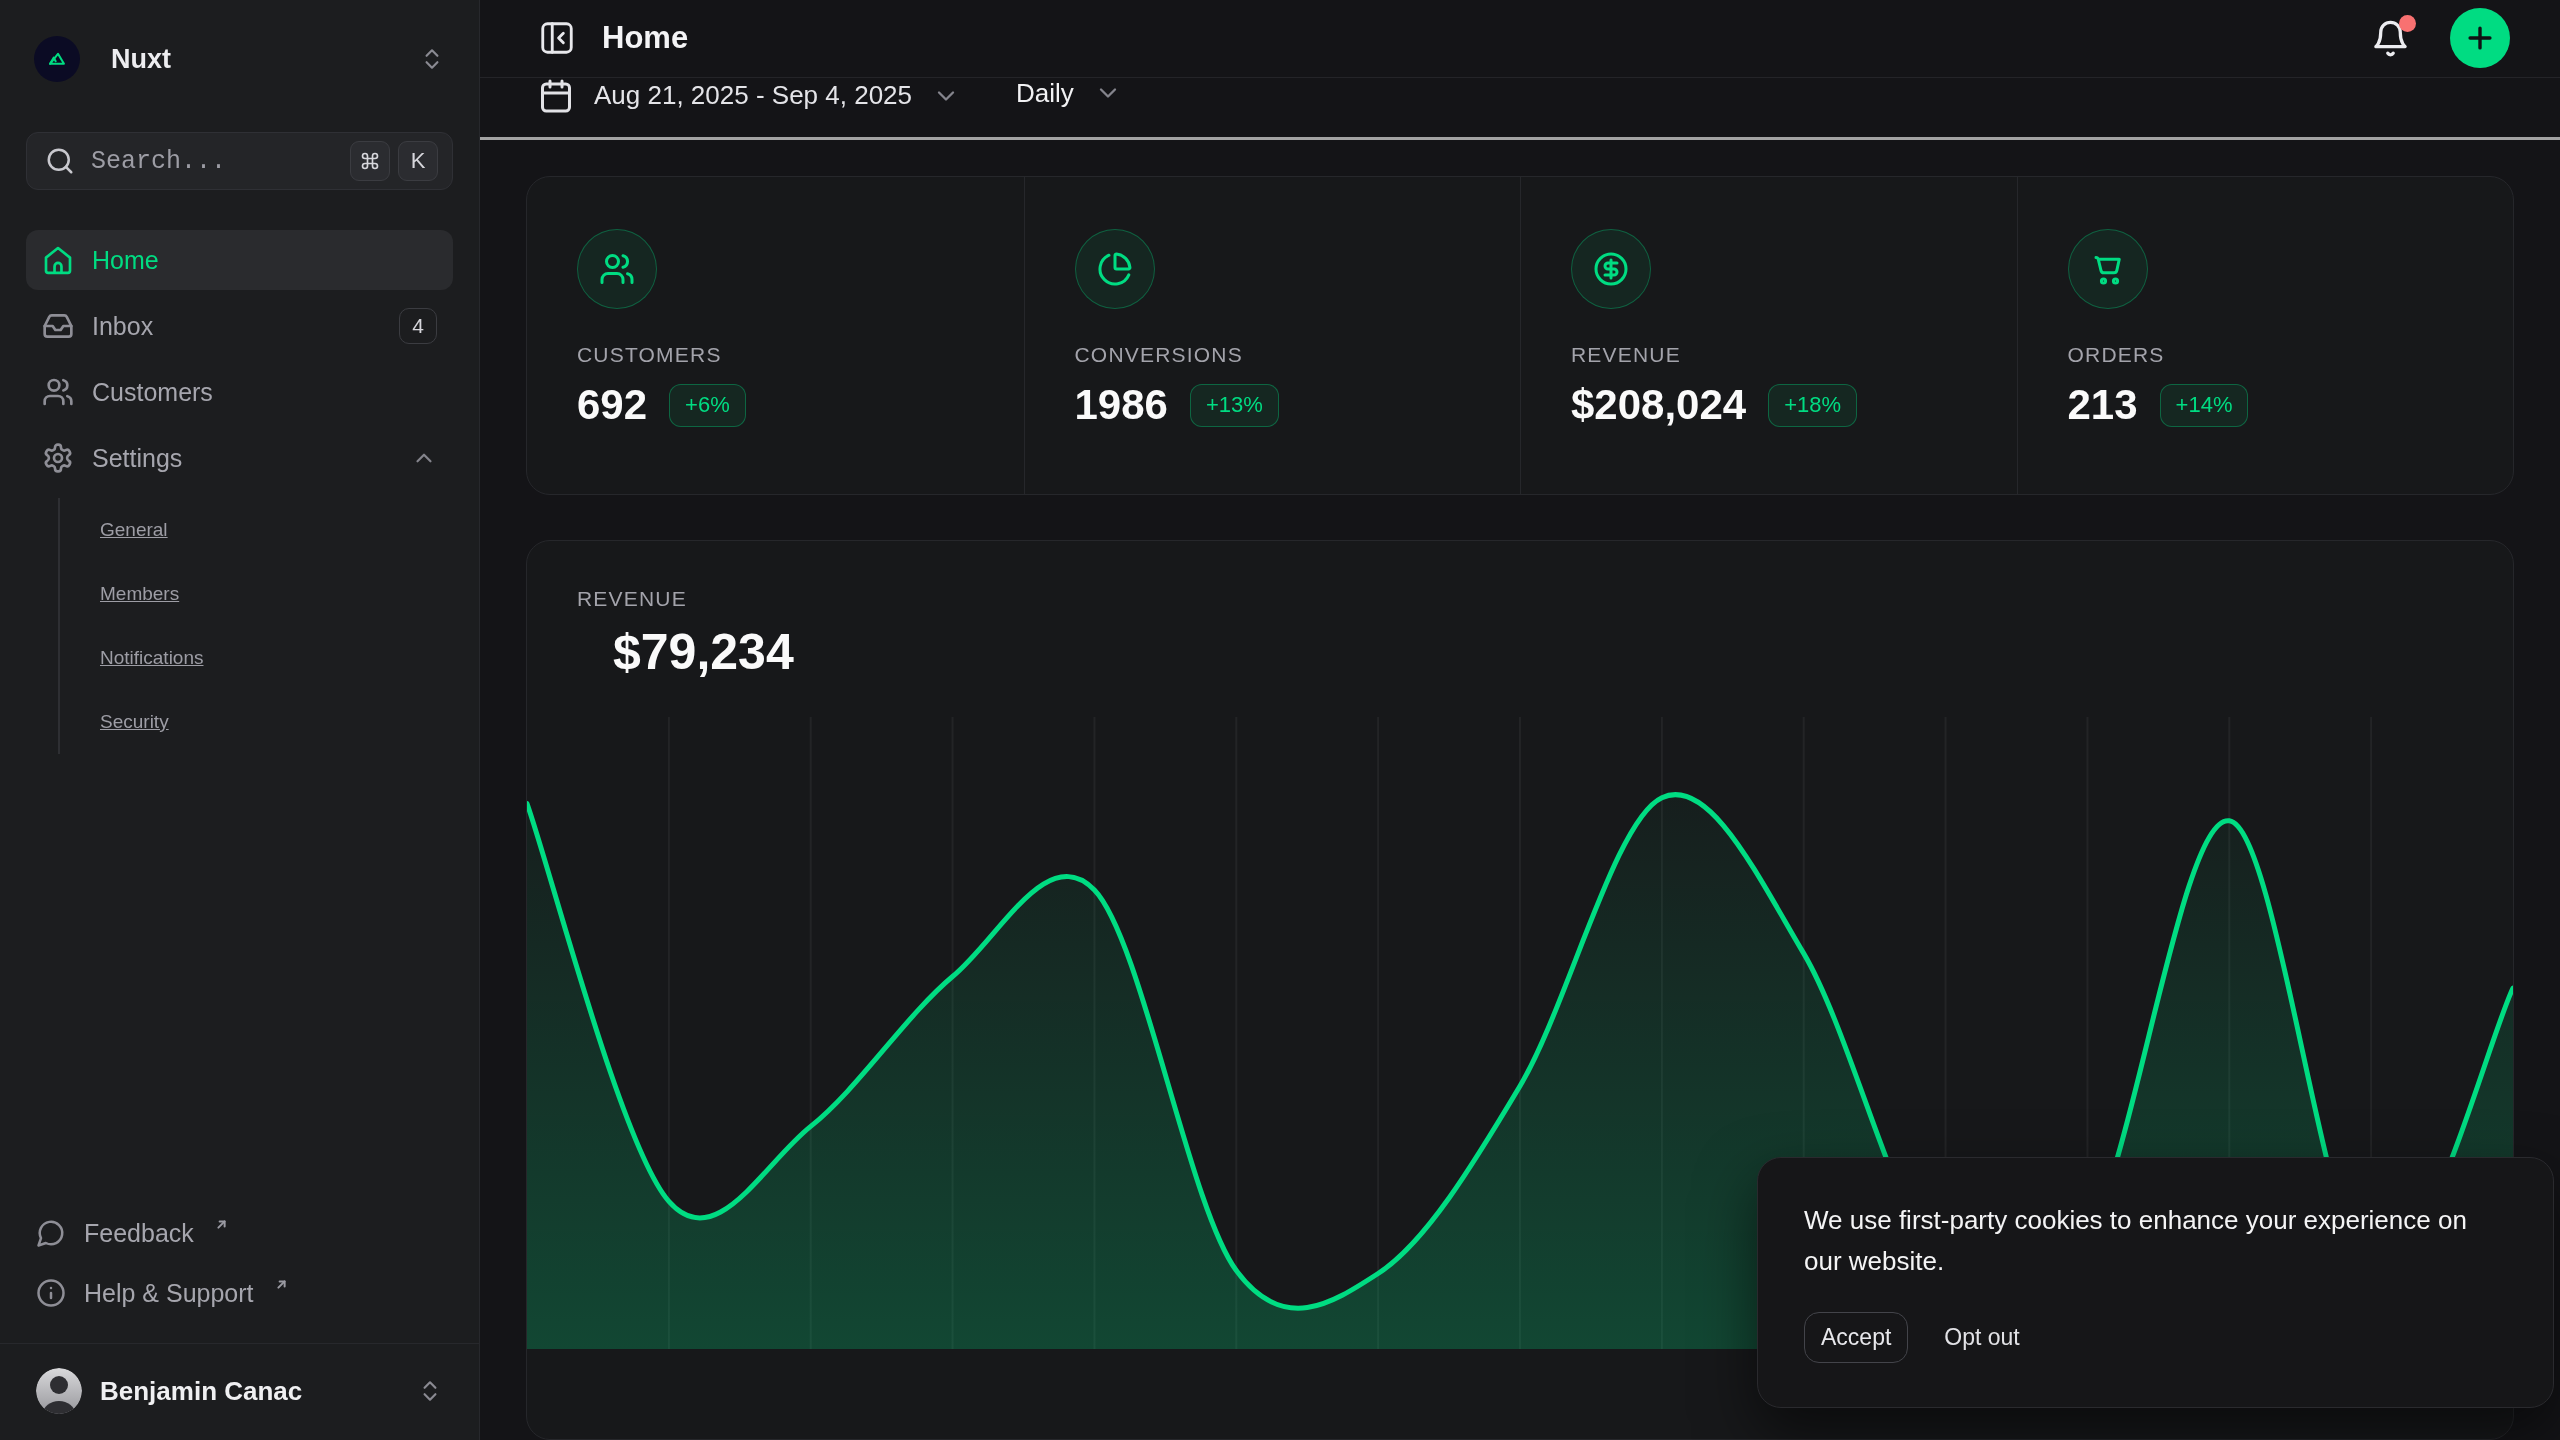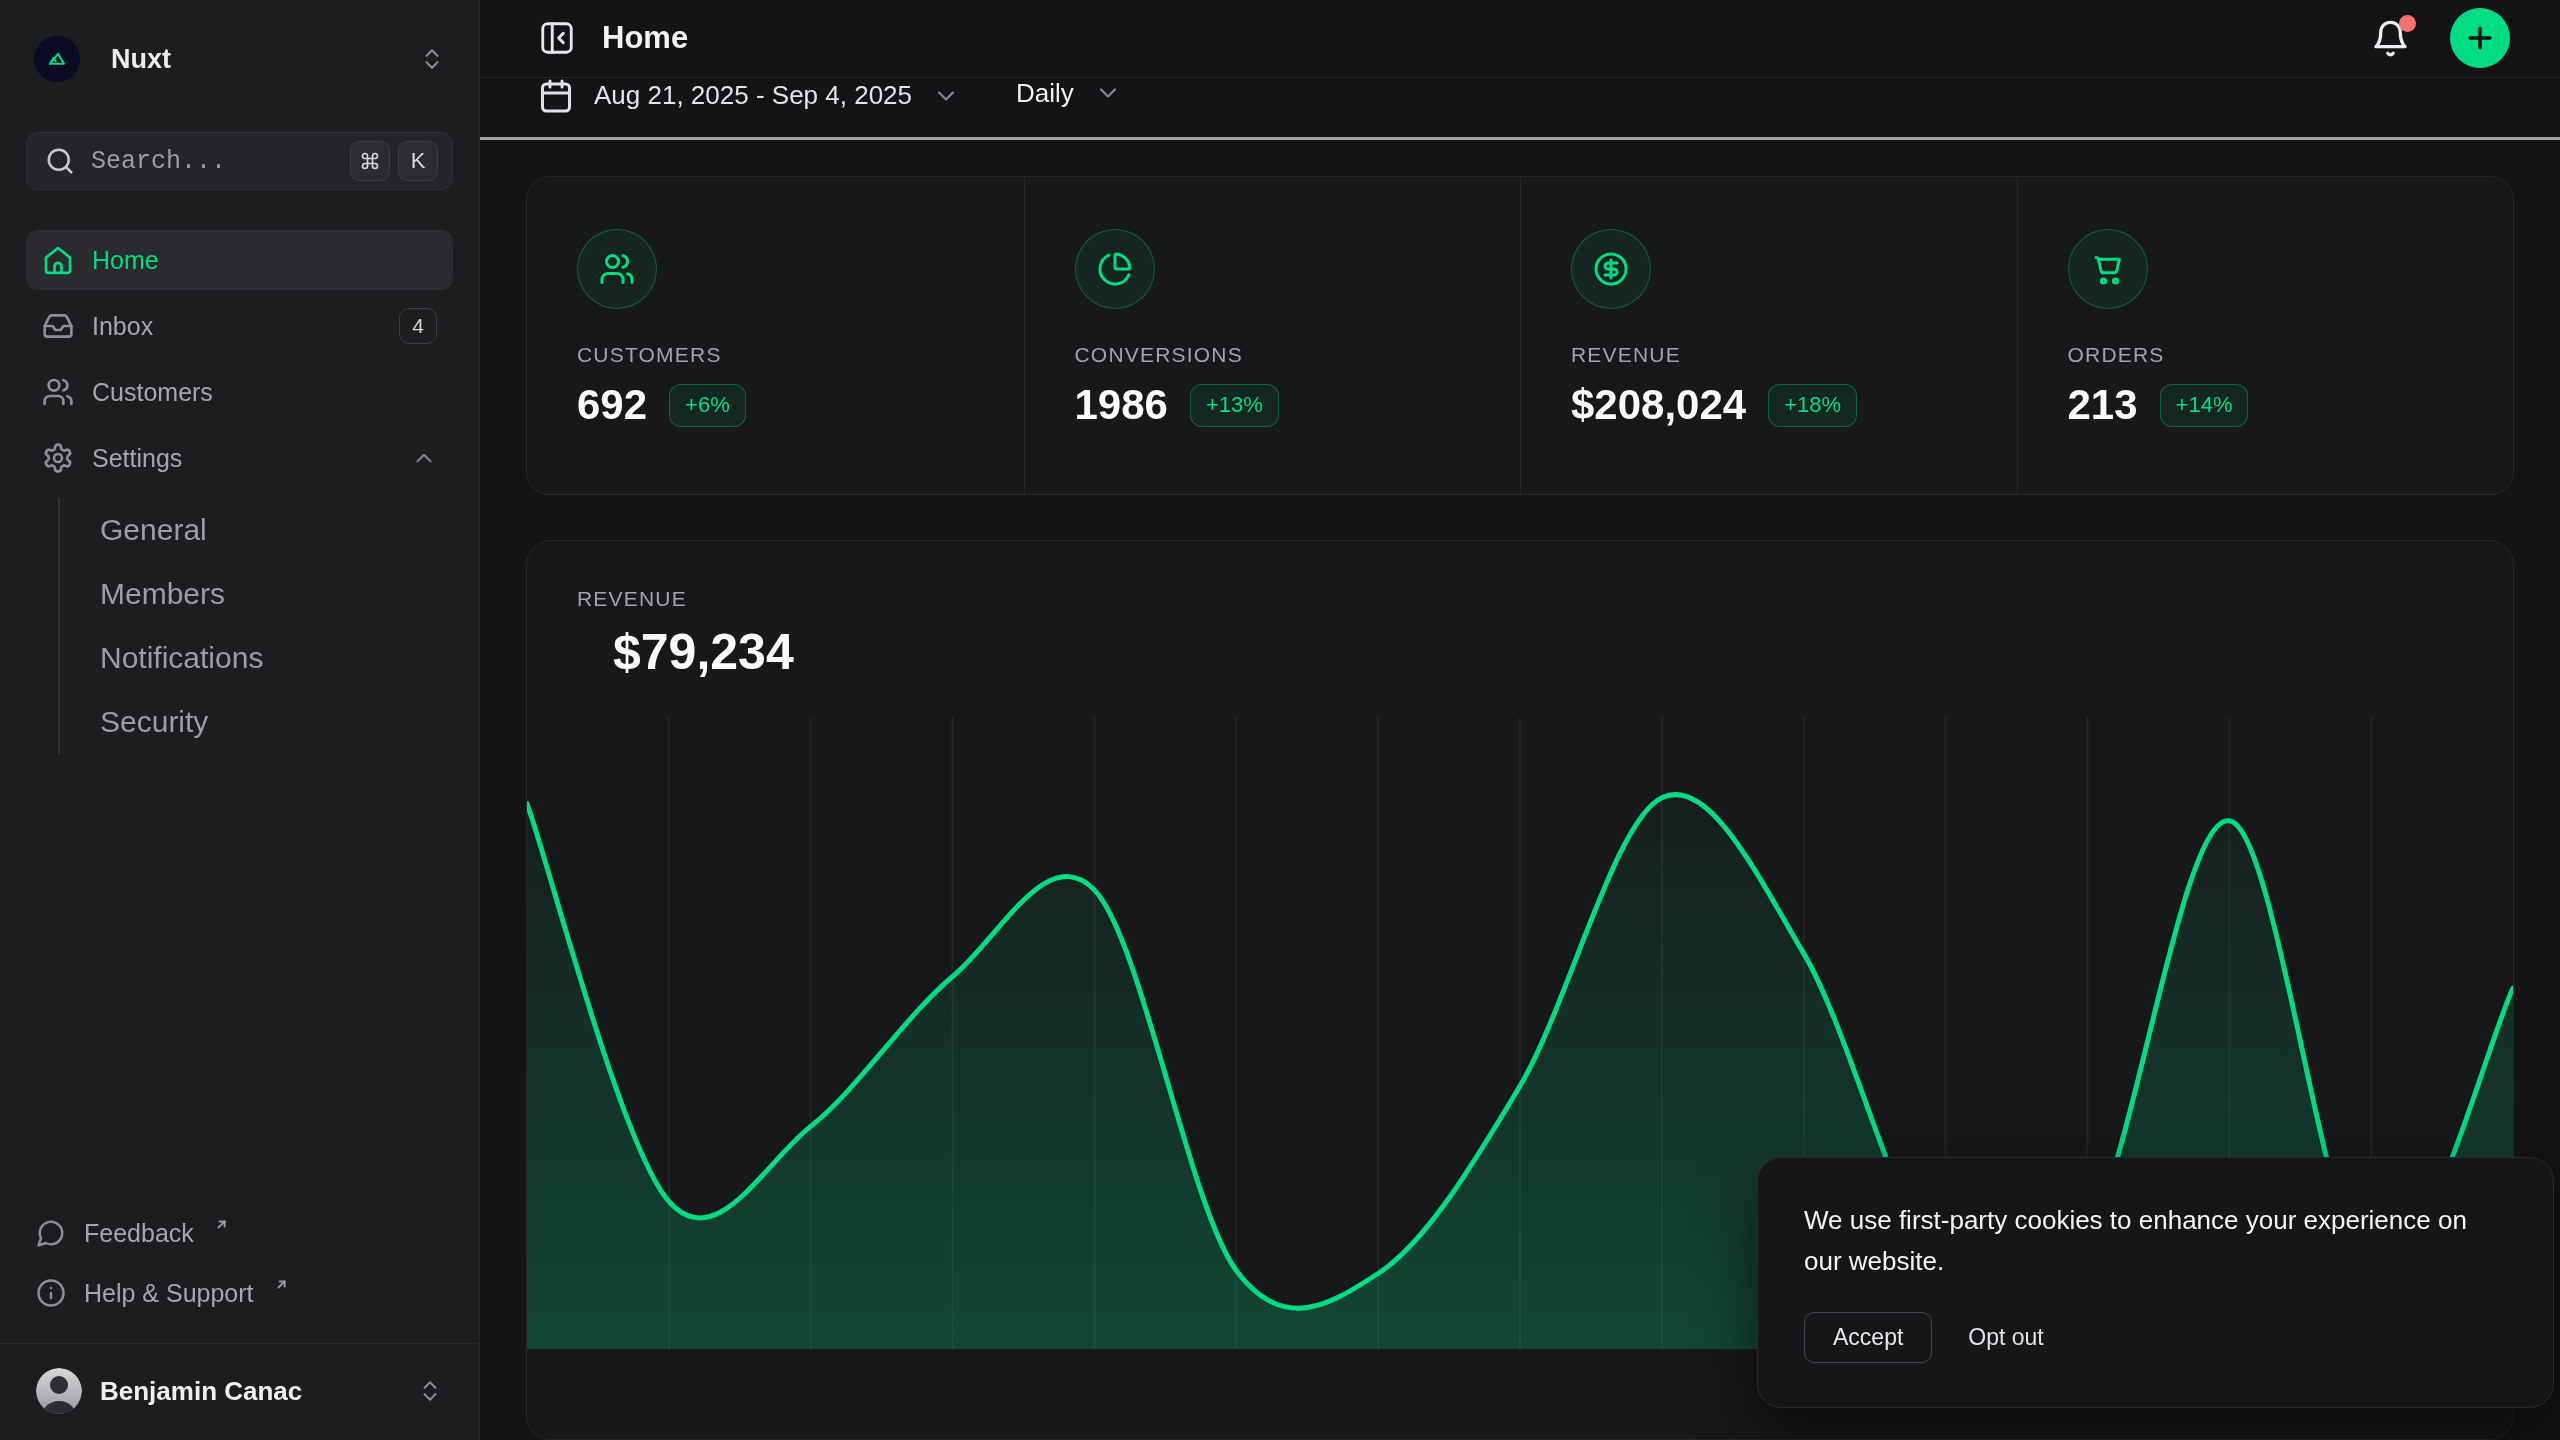--- a/index.html
+++ b/index.html
@@ -30,22 +30,22 @@
   .nav-item { height:60px; border-radius:12px; display:flex; align-items:center; gap:18px;
     padding:0 16px; font-size:25px; color:#a6a6ae; cursor:pointer; }
   .nav-item .label { flex:1; }
   .nav-item.active { background:#2a2b2e; color:#00dc82; }
   .nav-item.active .nicon { color:#00dc82; }
   .nicon { color:#8e8e96; }
   .badge { min-width:38px; height:36px; padding:0 9px; border:1px solid #3b3c41; border-radius:10px;
     display:flex; align-items:center; justify-content:center; font-size:21px; color:#d6d6db; }
   .subnav { margin:4px 0 0 32px; border-left:2px solid #2e2f33; padding-left:40px;
     display:flex; flex-direction:column; }
-  .subnav-item { height:64px; display:flex; align-items:center; font-size:30px; color:#9d9da5;
-    border-radius:10px; cursor:pointer; }
+  .subnav-item { height:64px; display:flex; align-items:center; font-size:19px; color:#9d9da5;
+    border-radius:10px; cursor:pointer;text-decoration:underline; }
 
   .sidebar-bottom { margin-top:auto; display:flex; flex-direction:column; padding-bottom:0; }
   .foot-item { height:60px; display:flex; align-items:center; gap:18px; padding:0 10px;
     font-size:25px; color:#a6a6ae; cursor:pointer; border-radius:12px; }
   .ext { align-self:flex-start; margin:14px 0 0 2px; color:#8e8e96; }
   .sidebar-divider { height:1px; background:#27282c; margin:20px -26px 0 -26px; }
   .user-row { display:flex; align-items:center; gap:18px; padding:24px 10px 26px 10px; cursor:pointer; }
   .avatar { width:46px; height:46px; border-radius:50%; overflow:hidden; }
   .user-name { font-size:26px; font-weight:600; color:#f0f0f2; flex:1; }
 
@@ -89,22 +89,22 @@
   .rev-value { margin-top:12px; font-size:50px; font-weight:700; color:#fafafa;margin-left:36px; }
   .chart-wrap { margin-top:36px; }
   .chart-wrap svg { width:100%; height:632px; }
 
   
   .cookie { position:absolute; right:6px; bottom:32px; width:797px; background:#161618;
     border:1px solid #2a2a2e; border-radius:24px; padding:42px 46px 44px 46px;
     box-shadow:0 24px 60px rgba(0,0,0,0.55); z-index:5; }
   .cookie-text { font-size:26px; line-height:41px; color:#f4f4f5; }
   .cookie-actions { margin-top:30px; display:flex; align-items:center; gap:32px; }
-  .btn-outline { background:transparent; border:1px solid #43444a; border-radius:10px;
-    color:#e8e8ec; font-size:23px; padding:11px 28px; cursor:pointer;
+  .btn-outline { background:transparent; border:1px solid #43444a; border-radius:15px;
+    color:#e8e8ec; font-size:23px; padding:11px 16px; cursor:pointer;
     font-family:"Liberation Sans", sans-serif; }
   .btn-ghost { background:transparent; border:none; color:#e2e2e6; font-size:23px; cursor:pointer;
     font-family:"Liberation Sans", sans-serif; padding:11px 4px; }
 </style>
 </head>
 <body>
 
 <div class="app">
 
   <aside class="sidebar">

